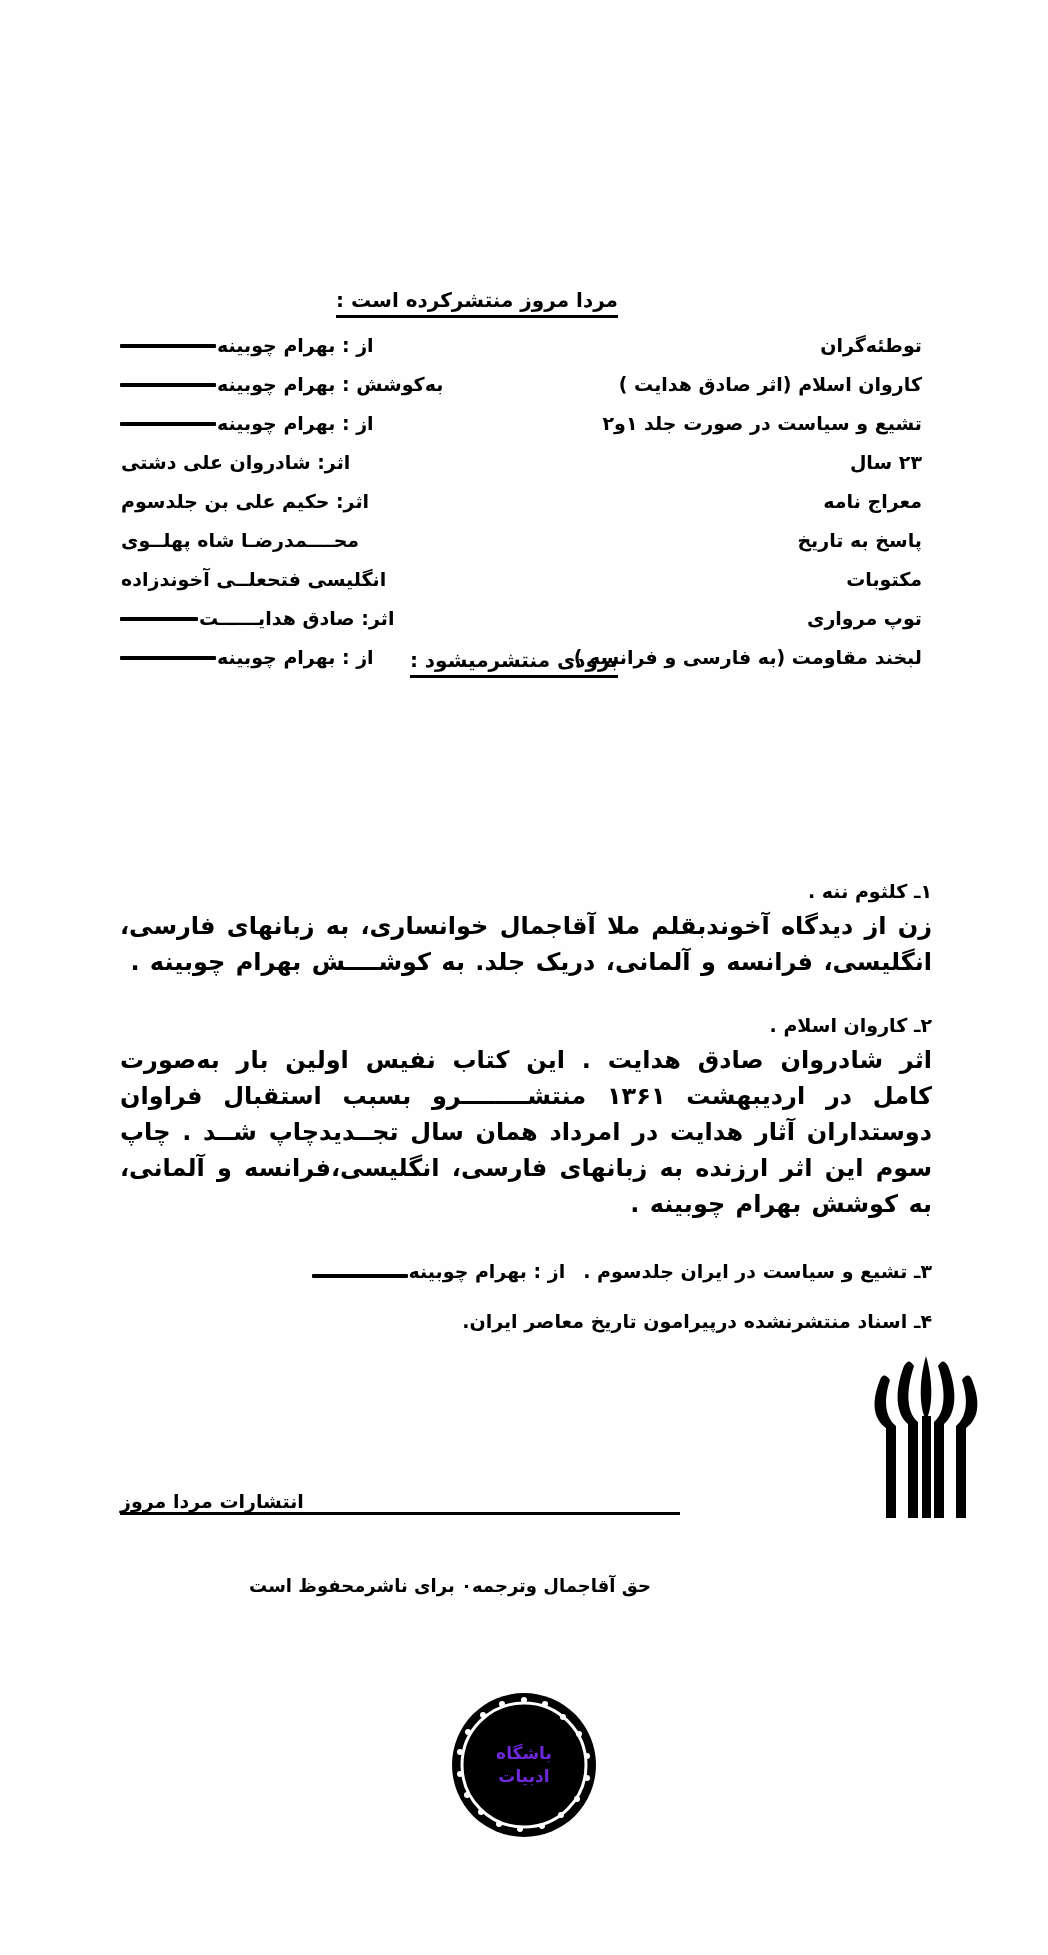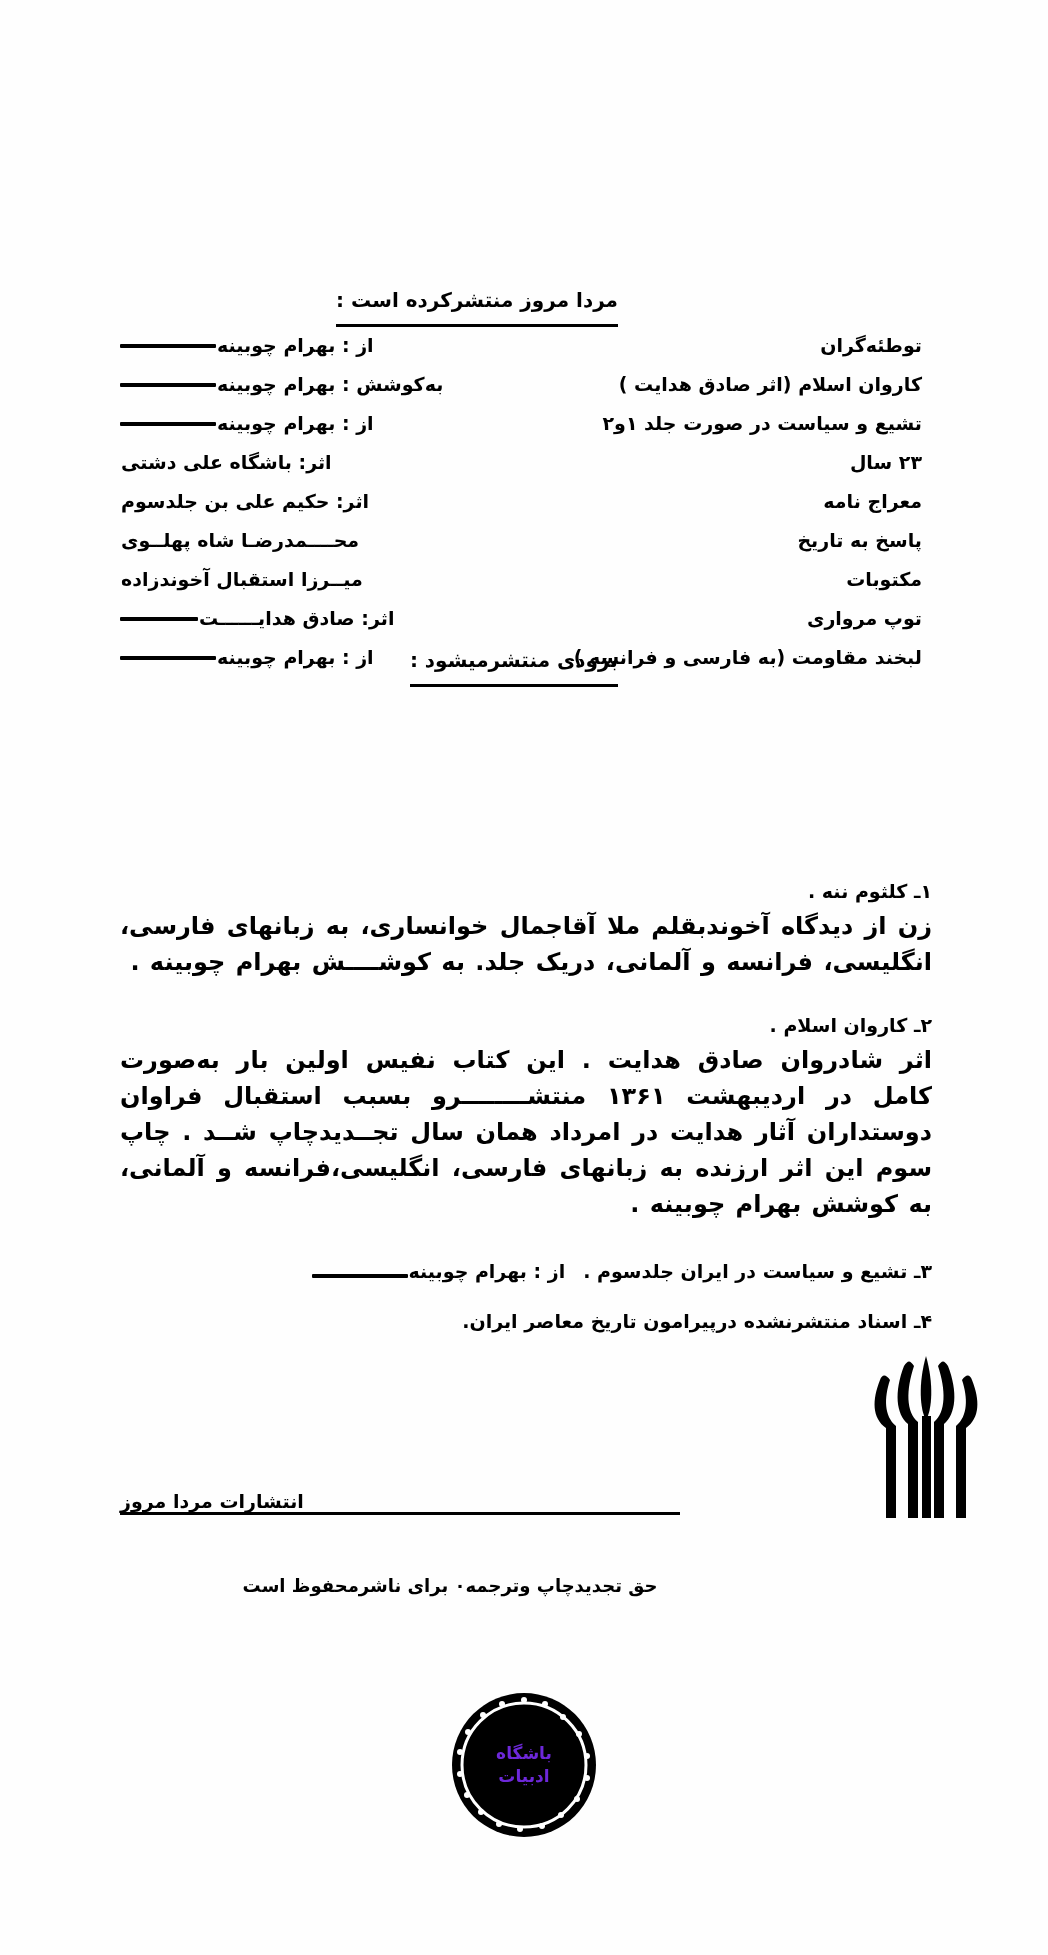--- a/index.html
+++ b/index.html
@@ -27,21 +27,21 @@
     direction: rtl;
     unicode-bidi: isolate;
   }
 
   .section-heading {
     position: absolute;
     font-weight: bold;
     font-size: 20px;
     letter-spacing: 0.5px;
     white-space: nowrap;
-    padding-bottom: 12px;
+    padding-bottom: 3px;
     border-bottom: 3px solid #000;
   }
 
   
   .book-list {
     position: absolute;
     left: 120px;
     top: 334px;
     width: 812px;
   }
@@ -186,36 +186,36 @@
       <span class="book-author"><span>به‌کوشش :  بهرام چوبینه</span><span class="kashida k-long"></span></span>
     </div>
 
     <div class="book-row">
       <span class="book-title">تشیع  و سیاست در صورت  جلد  ۱و۲</span>
       <span class="book-author"><span>از  :  بهرام چوبینه</span><span class="kashida k-long"></span></span>
     </div>
 
     <div class="book-row">
       <span class="book-title">۲۳  سال</span>
-      <span class="book-author"><span>اثر:  باشگاه علی دشتی</span><span class="kashida k-none"></span></span>
+      <span class="book-author"><span>اثر:  شادروان علی دشتی</span><span class="kashida k-none"></span></span>
     </div>
 
     <div class="book-row">
       <span class="book-title">معراج نامه</span>
       <span class="book-author"><span>اثر:  حکیم علی بن جلدسوم</span><span class="kashida k-none"></span></span>
     </div>
 
     <div class="book-row">
       <span class="book-title">پاسخ به تاریخ</span>
       <span class="book-author"><span>محــــمدرضـا شاه  پهلــوی</span><span class="kashida k-none"></span></span>
     </div>
 
     <div class="book-row">
       <span class="book-title">مکتوبات</span>
-      <span class="book-author"><span>میــرزا استقبال آخوندزاده</span><span class="kashida k-none"></span></span>
+      <span class="book-author"><span>انگلیسی فتحعلــی آخوندزاده</span><span class="kashida k-none"></span></span>
     </div>
 
     <div class="book-row">
       <span class="book-title">توپ مرواری</span>
       <span class="book-author"><span>اثر:  صادق هدایــــــت</span><span class="kashida k-mid"></span></span>
     </div>
 
     <div class="book-row">
       <span class="book-title">لبخند مقاومت (به فارسی و فرانسه )</span>
       <span class="book-author"><span>از  :  بهرام چوبینه</span><span class="kashida k-long"></span></span>
@@ -264,21 +264,21 @@
         <rect x="56" y="76" width="9" height="102"></rect>
 
         <path d="M82 26 C 92 52, 90 74, 78 84 L78 178 L68 178 L68 82 C 80 72, 80 50, 72 26 C 76 20, 78 20, 82 26 Z"></path>
 
         <path d="M106 40 C 114 60, 114 78, 100 88 L100 178 L90 178 L90 86 C 102 76, 102 58, 96 40 C 100 34, 104 34, 106 40 Z"></path>
       </g>
     </svg>
   </div>
 
   <div class="imprint">انتشارات مردا مروز</div>
-  <div class="copyright">حق تجدیدچاپ وترجمه٠ برای ناشرمحفوظ است</div>
+  <div class="copyright">حق آقاجمال وترجمه٠ برای ناشرمحفوظ است</div>
 
   <div class="stamp">
     <svg viewBox="0 0 150 150" width="150" height="150" aria-hidden="true">
       <circle cx="75" cy="75" r="72" fill="#000"></circle>
       <circle cx="75" cy="75" r="62" fill="none" stroke="#fff" stroke-width="3"></circle>
       <circle cx="75" cy="75" r="53" fill="#000"></circle>
       <g fill="#fff">
         <circle cx="75" cy="10" r="3"></circle>
           <circle cx="96" cy="14" r="3"></circle>
         <circle cx="114" cy="27" r="3"></circle>

